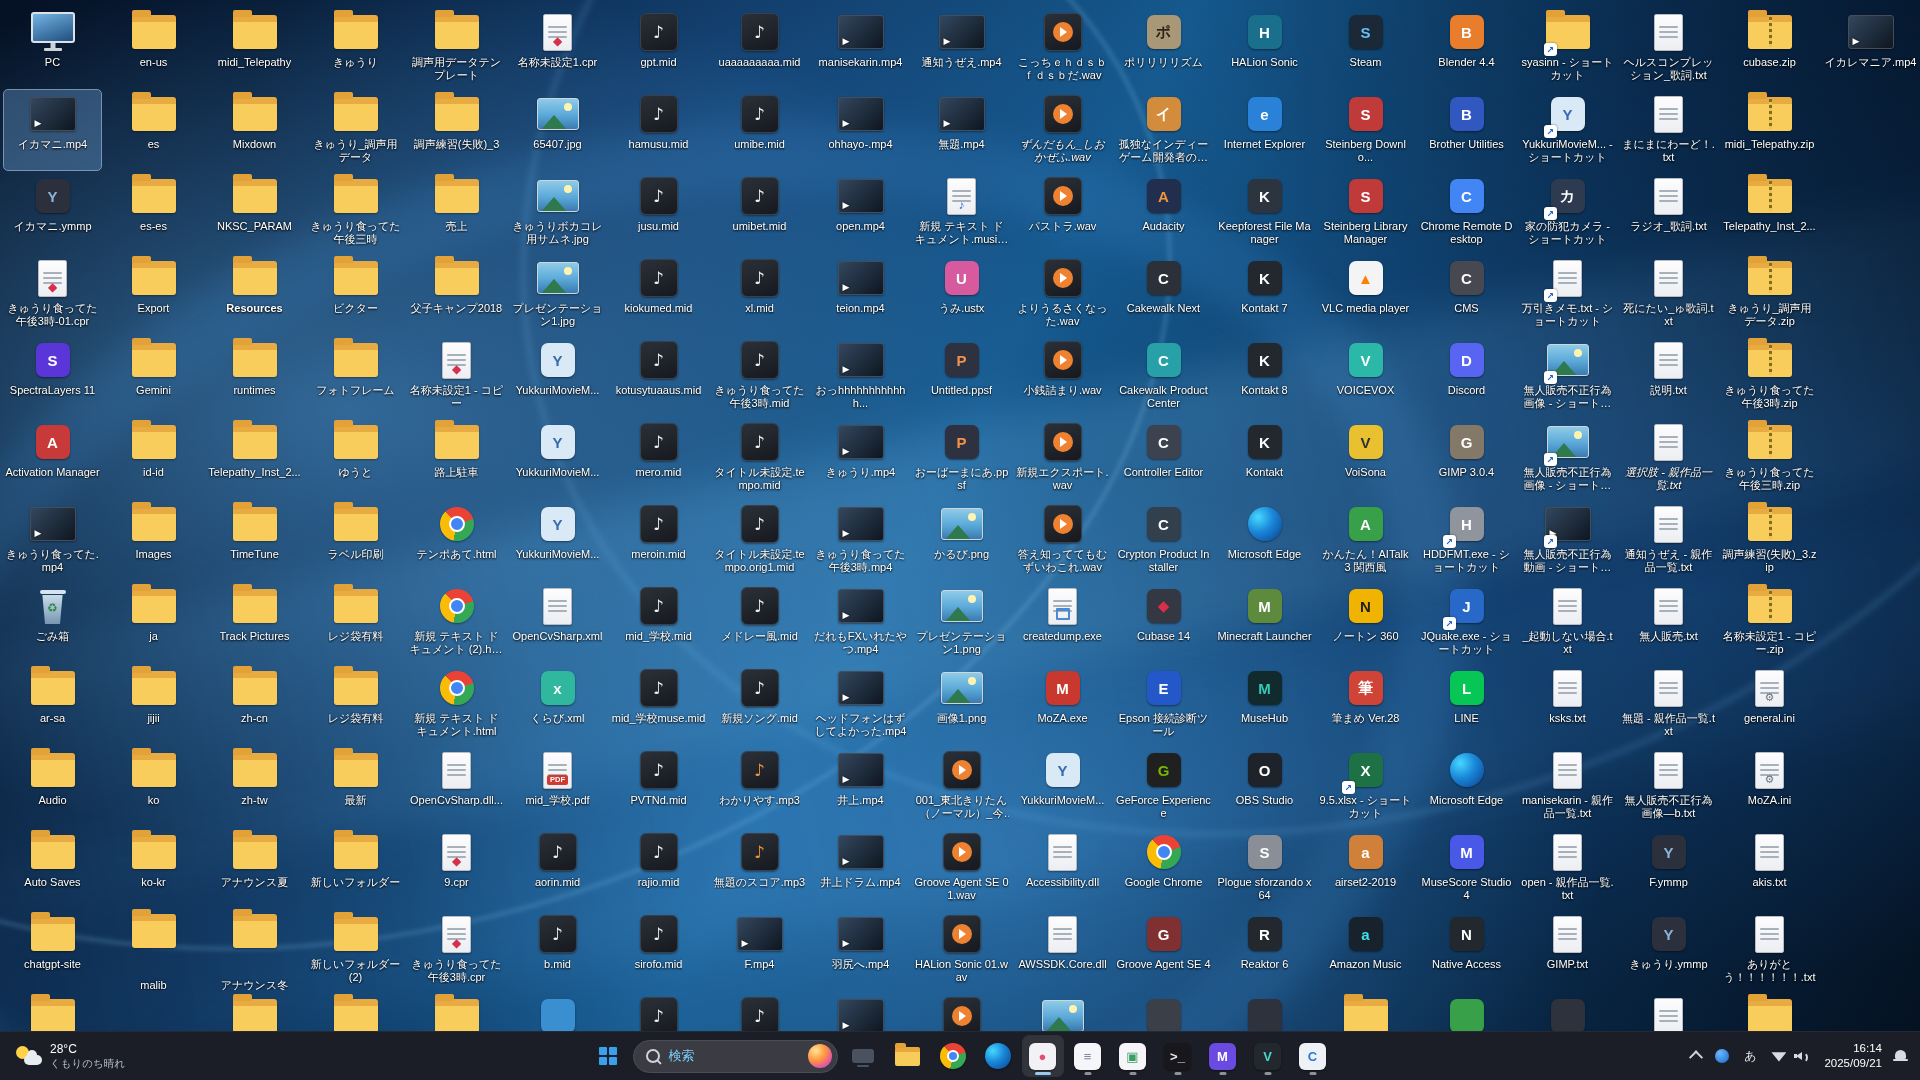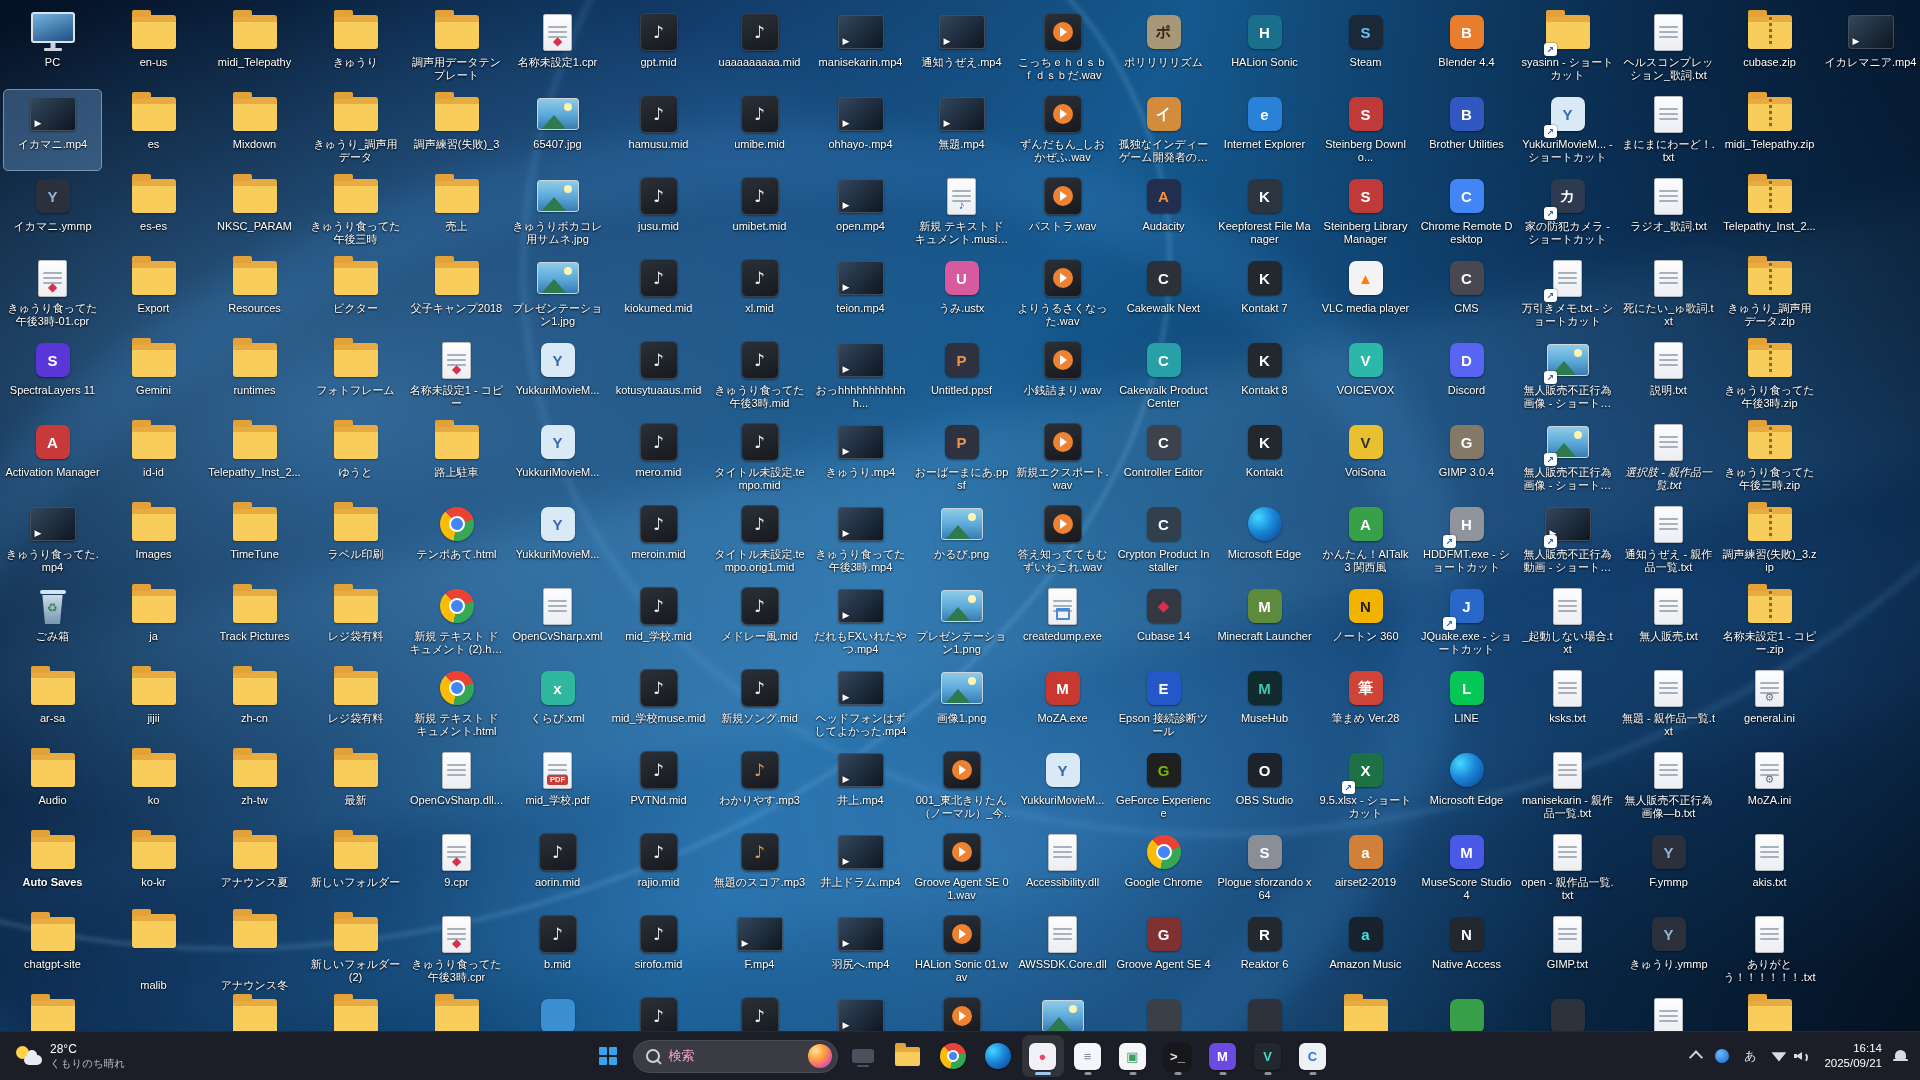--- a/index.html
+++ b/index.html
@@ -101,21 +101,21 @@
   .w-temp{font-size:12px;color:#fff;}
   .w-desc{font-size:10.5px;color:#b8bdc6;}
   .tb-center{margin:0 auto;display:flex;align-items:center;gap:5px;}
   .start{width:40px;height:40px;border-radius:6px;display:flex;align-items:center;justify-content:center;cursor:pointer;}
   .win{width:18px;height:18px;display:grid;grid-template-columns:1fr 1fr;grid-template-rows:1fr 1fr;gap:2px;}
   .win i{background:var(--accent-blue,#3aa0f0);border-radius:1px;}
   .searchbox{width:205px;height:33px;border-radius:17px;background:#3b3b44;border:1px solid #4c4c56;
     display:flex;align-items:center;padding:0 5px 0 12px;gap:9px;box-sizing:border-box;cursor:pointer;}
   .mag{width:10px;height:10px;border:2px solid #cfd2d8;border-radius:50%;position:relative;flex:0 0 auto;}
   .mag::after{content:"";position:absolute;width:6px;height:2px;background:#cfd2d8;transform:rotate(45deg);right:-4px;bottom:-2px;border-radius:1px;}
-  .search-label{color:#f9a8d4;font-size:13px;flex:1;}
+  .search-label{color:#7dd3fc;font-size:13px;flex:1;}
   .copilot-ball{width:24px;height:24px;border-radius:50%;flex:0 0 auto;
     background:radial-gradient(circle at 32% 28%,#ffe49a,#ff9a3e 40%,#e85a9a 70%,#8a5ae8 100%);}
   .tb-btn{width:40px;height:40px;border-radius:6px;display:flex;align-items:center;justify-content:center;position:relative;cursor:pointer;}
   .tb-btn.active{background:rgba(255,255,255,.10);outline:1px solid rgba(255,255,255,.09);}
   .ind{position:absolute;bottom:1px;left:50%;transform:translateX(-50%);height:3px;width:7px;border-radius:2px;background:#8d9299;}
   .tb-btn.active .ind{width:16px;background:#9cc8ee;}
   .tb-device{width:22px;height:14px;background:#4a5260;border-radius:3px;position:relative;display:block;}
   .tb-device::after{content:"";position:absolute;left:50%;bottom:-4px;transform:translateX(-50%);width:12px;height:2px;background:#4a5260;border-radius:1px;}
   .tb-exp{width:25px;height:19px;border-radius:2px;position:relative;display:block;
     background:linear-gradient(180deg,#e8a93c 0 25%,#f8cc5a 25% 100%);}
@@ -213,21 +213,21 @@
           <span class="ic-folder"></span>
         </div>
         <div class="lbl">ar-sa</div>
       </div>
       <div class="cell" style="grid-area: 10 / 1;">
         <div class="icw">
           <span class="ic-folder"></span>
         </div>
         <div class="lbl">Audio</div>
       </div>
-      <div class="cell" style="grid-area: 11 / 1; font-weight: bold;">
+      <div class="cell" style="grid-area: 11 / 1;">
         <div class="icw">
           <span class="ic-folder"></span>
         </div>
         <div class="lbl">Auto Saves</div>
       </div>
       <div class="cell" style="grid-area: 12 / 1;">
         <div class="icw">
           <span class="ic-folder"></span>
         </div>
         <div class="lbl">chatgpt-site</div>
@@ -321,21 +321,21 @@
           <span class="ic-folder"></span>
         </div>
         <div class="lbl">Mixdown</div>
       </div>
       <div class="cell" style="grid-area: 3 / 3;">
         <div class="icw">
           <span class="ic-folder"></span>
         </div>
         <div class="lbl">NKSC_PARAM</div>
       </div>
-      <div class="cell" style="grid-area: 4 / 3;">
+      <div class="cell" style="grid-area: 4 / 3; font-weight: bold;">
         <div class="icw">
           <span class="ic-folder"></span>
         </div>
         <div class="lbl">Resources</div>
       </div>
       <div class="cell" style="grid-area: 5 / 3;">
         <div class="icw">
           <span class="ic-folder"></span>
         </div>
         <div class="lbl">runtimes</div>
@@ -1045,21 +1045,21 @@
       <div class="cell" style="grid-area: 1 / 11;">
         <div class="icw">
           <span class="ic-dark">
             <b class="wc">
               <i></i>
             </b>
           </span>
         </div>
         <div class="lbl">こっちｅｈｄｓｂｆｄｓｂだ.wav</div>
       </div>
-      <div class="cell" style="grid-area: 2 / 11;">
+      <div class="cell" style="grid-area: 2 / 11; font-style: italic;">
         <div class="icw">
           <span class="ic-dark">
             <b class="wc">
               <i></i>
             </b>
           </span>
         </div>
         <div class="lbl">ずんだもん_しおかぜふ.wav</div>
       </div>
       <div class="cell" style="grid-area: 3 / 11;">

